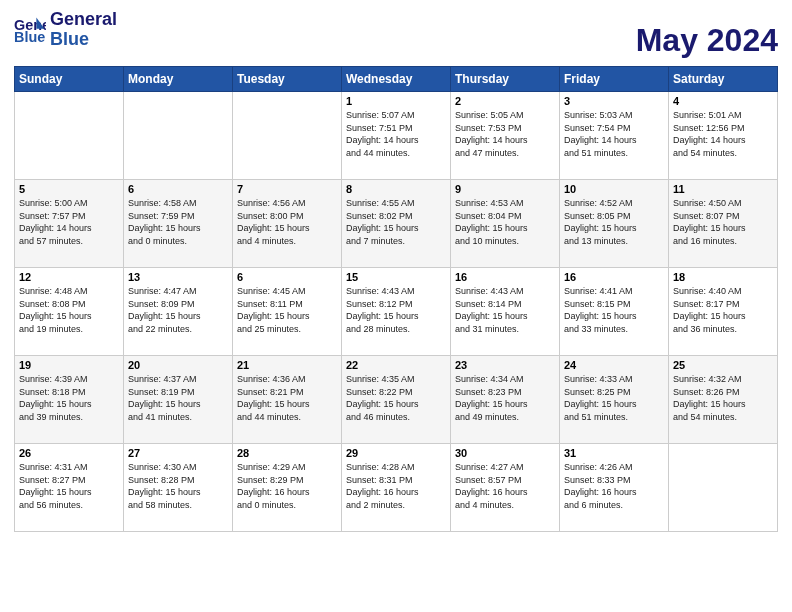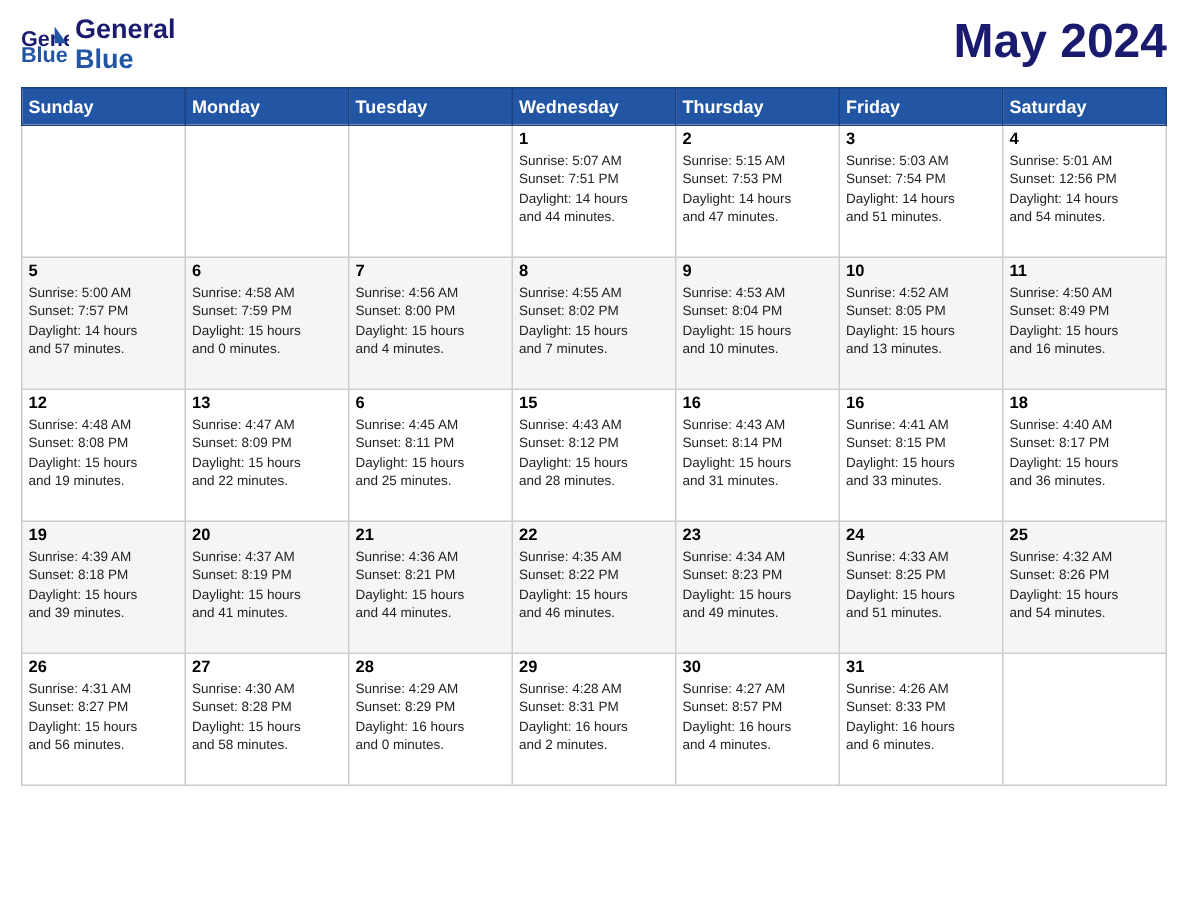--- a/index.html
+++ b/index.html
@@ -31,20 +31,21 @@
       height: 28px;
     }
     .title-block {
       text-align: right;
     }
     .month-year {
       font-size: 32px;
       font-weight: bold;
       color: #1a1a6e;
       line-height: 1.1;
+      margin-top: 13px;
     }
     .location {
       font-size: 16px;
       color: #333;
     }
     .calendar-table {
       width: 100%;
       border-collapse: collapse;
       table-layout: fixed;
     }
@@ -123,21 +124,21 @@
           <td class="empty-cell"></td>
           <td>
             <div class="day-num">1</div>
             <div class="day-info">Sunrise: 5:07 AM</div>
             <div class="day-info">Sunset: 7:51 PM</div>
             <div class="day-info">Daylight: 14 hours</div>
             <div class="day-info">and 44 minutes.</div>
           </td>
           <td>
             <div class="day-num">2</div>
-            <div class="day-info">Sunrise: 5:15 AM</div>
+            <div class="day-info">Sunrise: 5:05 AM</div>
             <div class="day-info">Sunset: 7:53 PM</div>
             <div class="day-info">Daylight: 14 hours</div>
             <div class="day-info">and 47 minutes.</div>
           </td>
           <td>
             <div class="day-num">3</div>
             <div class="day-info">Sunrise: 5:03 AM</div>
             <div class="day-info">Sunset: 7:54 PM</div>
             <div class="day-info">Daylight: 14 hours</div>
             <div class="day-info">and 51 minutes.</div>
@@ -189,21 +190,21 @@
           <td>
             <div class="day-num">10</div>
             <div class="day-info">Sunrise: 4:52 AM</div>
             <div class="day-info">Sunset: 8:05 PM</div>
             <div class="day-info">Daylight: 15 hours</div>
             <div class="day-info">and 13 minutes.</div>
           </td>
           <td>
             <div class="day-num">11</div>
             <div class="day-info">Sunrise: 4:50 AM</div>
-            <div class="day-info">Sunset: 8:49 PM</div>
+            <div class="day-info">Sunset: 8:07 PM</div>
             <div class="day-info">Daylight: 15 hours</div>
             <div class="day-info">and 16 minutes.</div>
           </td>
         </tr>
         <tr>
           <td>
             <div class="day-num">12</div>
             <div class="day-info">Sunrise: 4:48 AM</div>
             <div class="day-info">Sunset: 8:08 PM</div>
             <div class="day-info">Daylight: 15 hours</div>

